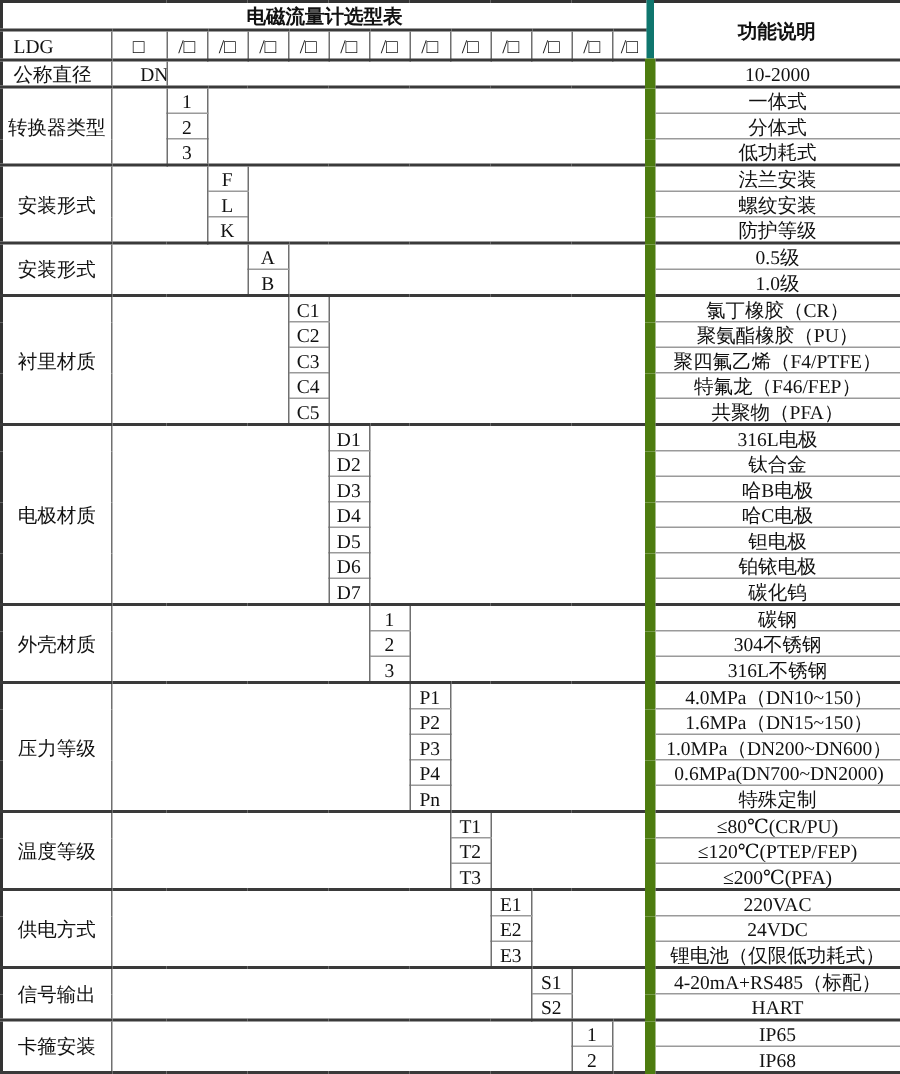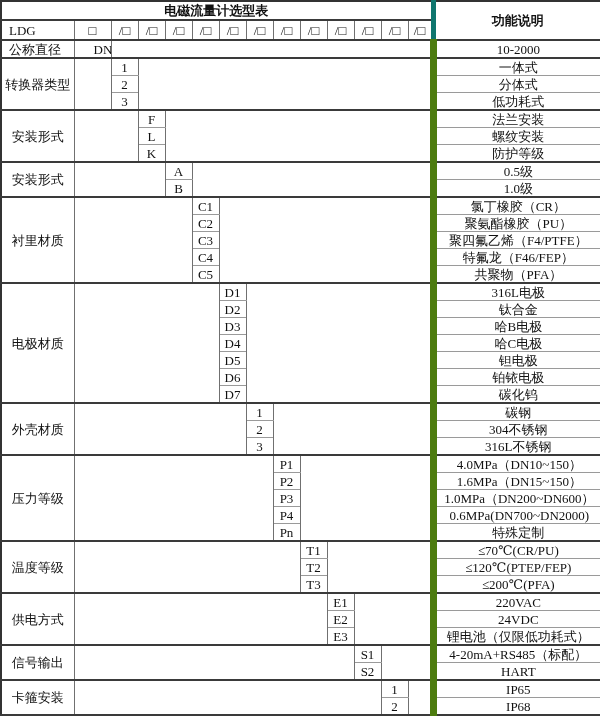--- a/index.html
+++ b/index.html
@@ -218,21 +218,21 @@
 <tr>
   <td>Pn</td>
   <td class="fn">特殊定制</td>
 </tr>
 
 <tr class="bs">
   <td rowspan="3">温度等级</td>
   <td rowspan="3" colspan="8"></td>
   <td>T1</td>
   <td rowspan="3" colspan="4"></td>
-  <td class="fn">≤70℃(CR/PU)</td>
+  <td class="fn">≤80℃(CR/PU)</td>
 </tr>
 <tr>
   <td>T2</td>
   <td class="fn">≤120℃(PTEP/FEP)</td>
 </tr>
 <tr>
   <td>T3</td>
   <td class="fn">≤200℃(PFA)</td>
 </tr>
 

